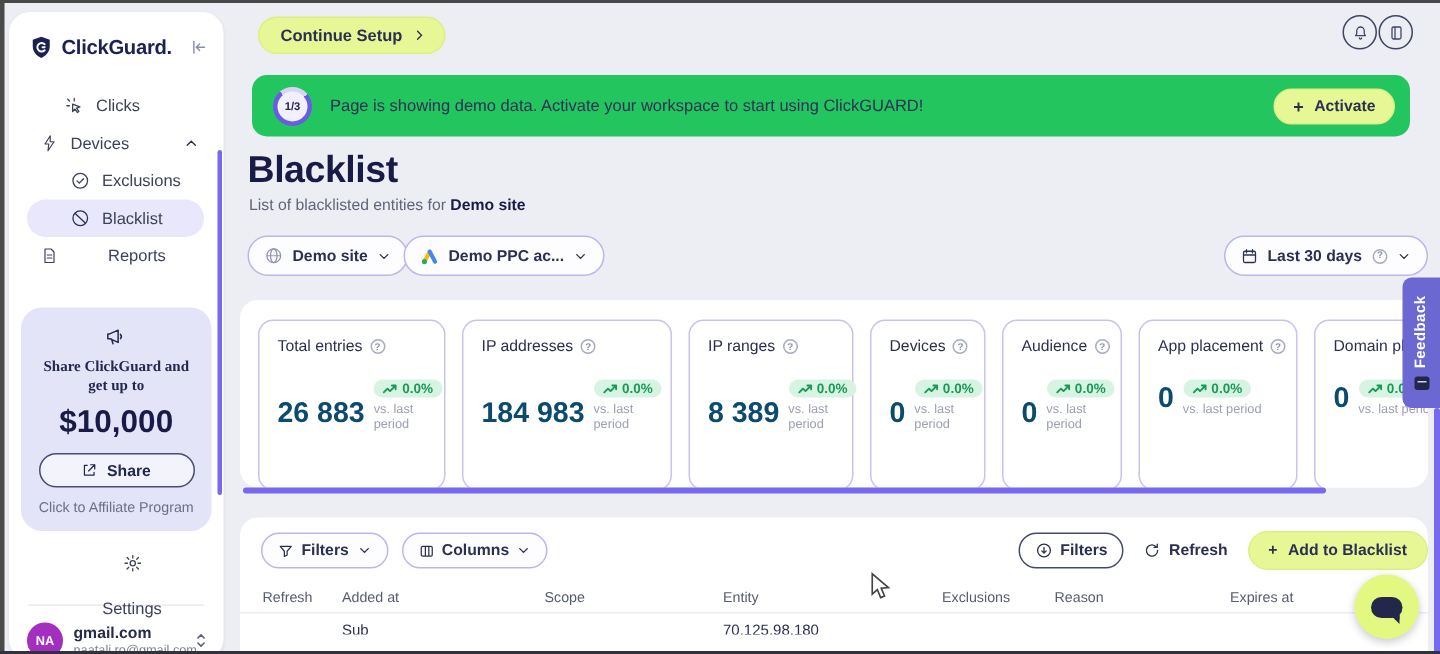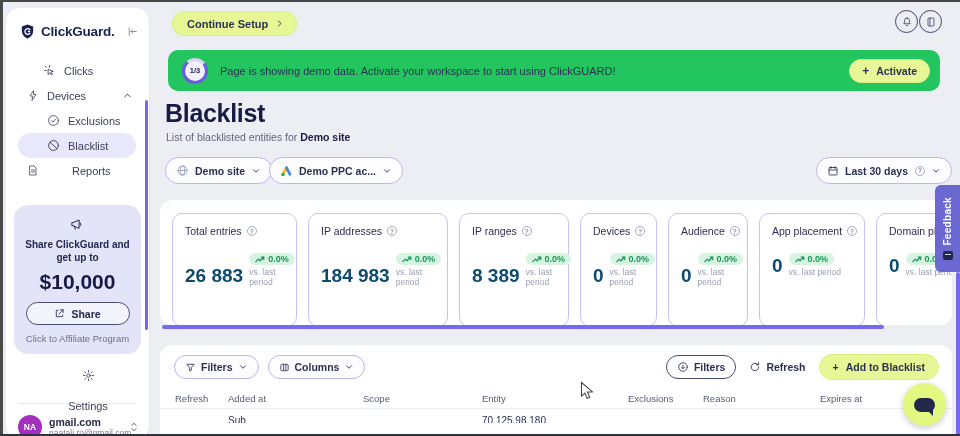--- a/index.html
+++ b/index.html
@@ -24,21 +24,21 @@
   .ni-clicks { padding-left:37px; }
   .ni-threat { padding-left:21px; }
   .ni-sub { padding-left:41px; }
   .ni-reports { padding-left:21px;gap:33px; }
   .ni-active { background:#e9e7fc; border-radius:13px; margin:0 13px 0 12px; padding-left:29px; }
   .nav-chevron { position:absolute; right:16px; top:7px; }
   .side-scrollbar { position:absolute; right:1px; top:92px; width:3px; height:230px; background:#7668ef; border-radius:2px; }
 
   .share-card { margin:22px 8px 0 8px; background:#e4e4f8; border-radius:14px; padding:12px 8px 10px 8px; text-align:center; }
   .share-card .mega { display:flex; justify-content:center; margin-bottom:6px; }
-  .share-headline { font-size:10px; font-weight:bold; color:#23284e; line-height:13px; width:110px; margin:0 auto; }
+  .share-headline { font-size:10px; font-weight:bold; color:#23284e; line-height:13px; width:110px; margin:0 auto;font-family:Liberation Serif, serif; }
   .share-amount { font-size:21px; font-weight:bold; color:#171b46; margin:6px 0 8px; }
   .share-btn { display:flex; align-items:center; justify-content:center; gap:6px; width:104px; height:23px; margin:0 auto 8px; border:1px solid #474d73; border-radius:12px; background:rgba(255,255,255,.55); font-size:10.5px; font-weight:bold; color:#23284e; cursor:pointer; }
   .share-caption { font-size:9.5px; color:#6b7087; }
 
   .settings-row { display:flex; align-items:center; gap:18px; padding-left:21px; margin-top:15px; height:24px; font-size:11px; color:#3c4258; cursor:pointer;flex-direction:column; }
   .side-divider { height:1px; background:#e9eaf0; margin:10px 13px 9px; }
   .user-row { display:flex; align-items:center; gap:7px; padding:2px 10px 0 12px; cursor:pointer; }
   .avatar { width:24px; height:24px; border-radius:50%; background:#a22fc0; color:#fff; font-size:8.5px; font-weight:bold; display:flex; align-items:center; justify-content:center; flex:none; }
   .user-name { font-size:10.5px; font-weight:bold; color:#262b47; line-height:12px; }
   .user-email { font-size:8.5px; color:#7a7f93; line-height:11px; }
@@ -94,21 +94,21 @@
   .stat-side { display:flex; flex-direction:column; gap:2px; }
   .delta-badge { display:inline-flex; align-items:center; gap:3px; background:#d7f3e2; border-radius:9px; padding:1px 6px; font-size:9px; font-weight:bold; color:#169a56; width:max-content; }
   .stat-compare { font-size:8.5px; color:#9ba0b0; line-height:10px; max-width:46px; }
   .stat-card:nth-child(6) .stat-compare, .stat-card:nth-child(7) .stat-compare { max-width:90px; white-space:nowrap; }
 
   .h-scrollbar { position:absolute; left:162px; top:325px; width:722px; height:4px; background:#7668ef; border-radius:2px; z-index:20; }
   .main-v-scrollbar { position:absolute; left:956px; top:272px; width:4px; height:164px; background:#7668ef; border-radius:2px; z-index:50; }
 
   
   .table-panel { position:absolute; left:160px; top:345px; width:792px; height:91px; background:#fff; border-radius:12px 12px 0 0; overflow:hidden; }
-  .tbl-toolbar { display:flex; align-items:center; gap:9px; padding:9px 13px 0 14px; }
+  .tbl-toolbar { display:flex; align-items:center; gap:9px; padding:9px 0 0 14px; }
   .tool-pill { height:24px; border-radius:12px; font-size:10.5px; gap:5px; }
   .tbl-right { margin-left:auto; display:flex; align-items:center; gap:13px; }
   .export-pill { border-color:#454b6e; background:#fff; }
   .refresh-btn { display:inline-flex; align-items:center; gap:5px; font-size:10.5px; font-weight:bold; color:#2b3052; background:none; border:none; cursor:pointer; }
   .add-btn { height:26px; padding:0 13px; font-size:10.5px; border-radius:13px; }
   .tbl-head { display:flex; padding:0 15px; margin-top:9px; height:20px; align-items:center; border-bottom:1px solid #ecedf2; font-size:9.5px; color:#565c72; }
   .th { flex:none; }
   .th:nth-child(1){ width:53px; } .th:nth-child(2){ width:135px; }
   .th:nth-child(3){ width:119px; } .th:nth-child(4){ width:146px; }
   .th:nth-child(5){ width:75px; }  .th:nth-child(6){ width:117px; }

